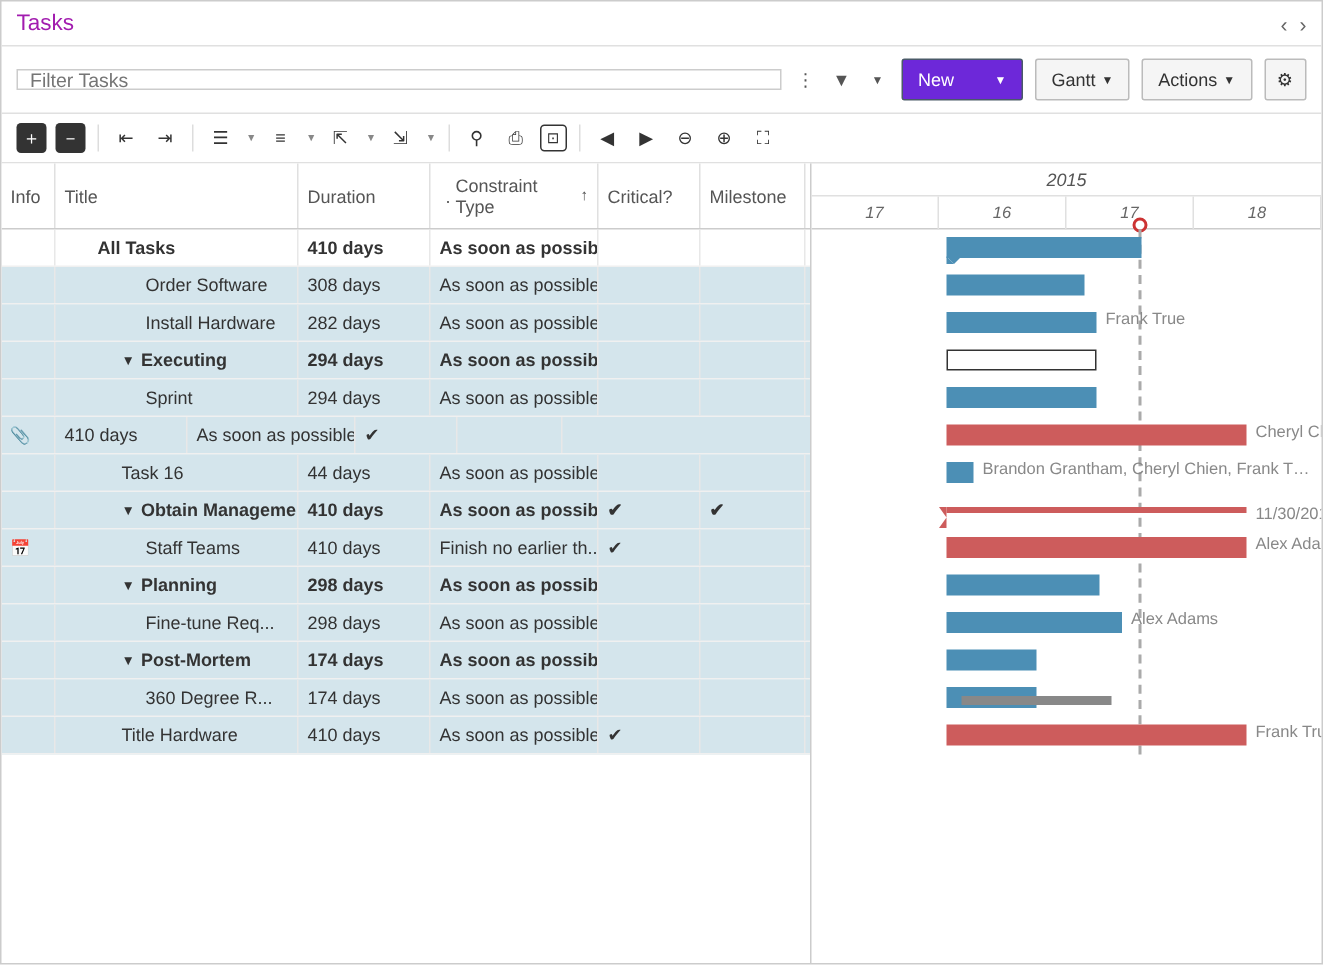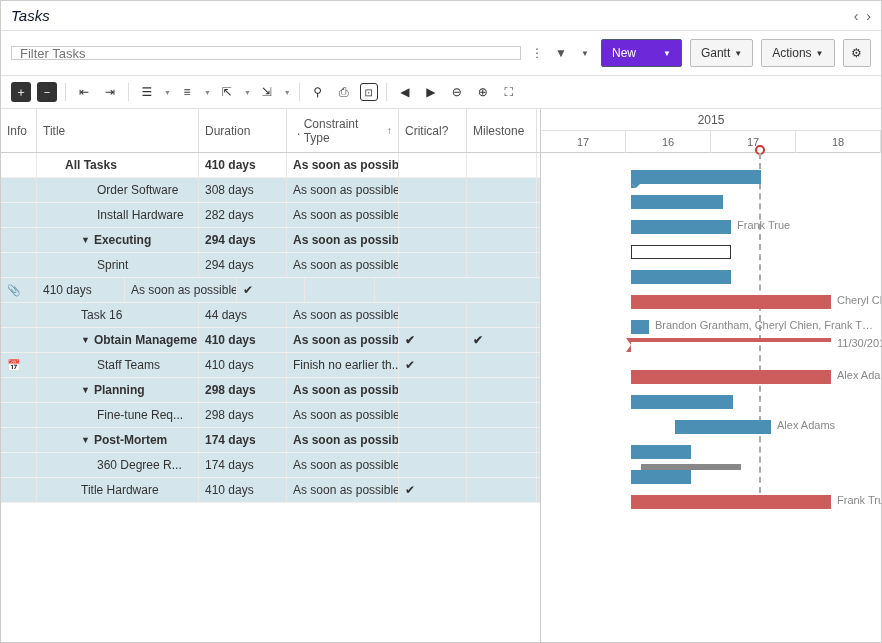--- a/index.html
+++ b/index.html
@@ -1,18 +1,18 @@
 <!DOCTYPE html>
 <html><head>
 <meta charset="utf-8">
 <style>
 * { box-sizing: border-box; margin: 0; padding: 0; }
 body { font-family: -apple-system, BlinkMacSystemFont, "Segoe UI", Arial, sans-serif; font-size: 12px; color: #333; background: #fff; width: 882px; height: 643px; overflow: hidden; border: 1px solid #ccc; }
 .header { display: flex; align-items: center; justify-content: space-between; padding: 6px 10px; border-bottom: 1px solid #e0e0e0; }
-.header-title { font-size: 15px; font-weight: 400; color: #0f172a; font-style: italic; }
+.header-title { font-size: 15px; font-weight: 400; color: #a21caf; }
 .header-nav { display: flex; gap: 8px; color: #666; }
 .header-nav span { cursor: pointer; font-size: 14px; }
 .toolbar-row { display: flex; align-items: center; padding: 8px 10px; gap: 8px; border-bottom: 1px solid #e0e0e0; }
 .filter-input { flex: 1; max-width: 510px; height: 14px; border: 1px solid #ccc; padding: 0 8px; font-size: 13px; color: #999; }
 .tb-icon { width: 16px; height: 16px; display: inline-flex; align-items: center; justify-content: center; color: #555; cursor: pointer; }
 .btn { display: inline-flex; align-items: center; gap: 4px; height: 28px; padding: 0 10px; border: 1px solid #bbb; background: #f5f5f5; cursor: pointer; font-size: 12px; color: #333; border-radius: 2px; }
 .btn.dark { background: #6d28d9; color: #fff; border-color: #4a5a68; gap: 27px; }
 .btn.icon-only { padding: 0; width: 28px; justify-content: center; }
 .caret { font-size: 8px; }
 .icon-row { display: flex; align-items: center; gap: 6px; padding: 6px 10px; border-bottom: 1px solid #e0e0e0; }
@@ -34,27 +34,27 @@
 .rows { flex: 1; overflow-y: auto; }
 .row { display: flex; height: 25px; border-bottom: 1px solid #f0f0f0; }
 .row.alt { background: #d4e5ec; }
 .row.bold td, .row.bold .cell { font-weight: 600; }
 .cell { border-right: 1px solid #e8e8e8; padding: 0 6px; height: 100%; display: flex; align-items: center; font-size: 12px; color: #333; overflow: hidden; white-space: nowrap; text-overflow: ellipsis; }
 .expand { font-size: 9px; margin-right: 4px; cursor: pointer; }
 .indent-1 { padding-left: 28px; }
 .indent-2 { padding-left: 44px; }
 .indent-3 { padding-left: 60px; }
 .check { font-size: 12px; color: #333; }
-.timeline-header { height: 44px; border-bottom: 1px solid #ccc; }
+.timeline-header { height: 44px; border-bottom: 1px solid #ccc; font-style: italic; }
 .year-row { height: 22px; display: flex; align-items: center; justify-content: center; border-bottom: 1px solid #e0e0e0; font-size: 12px; color: #555; }
 .tick-row { height: 22px; display: flex; }
 .tick { flex: 1; border-right: 1px solid #e0e0e0; display: flex; align-items: center; justify-content: center; font-size: 11px; color: #666; }
 .gantt-rows { position: relative; }
 .gantt-row { height: 25px; position: relative; }
-.bar { position: absolute; height: 14px; top: 17px; background: #4c8fb5; }
+.bar { position: absolute; height: 14px; top: 5px; background: #4c8fb5; }
 .bar.red { background: #cd5c5c; }
 .bar.grey { background: #888; }
 .bar.outline { background: transparent; border: 1px solid #333; height: 14px; }
 .bar.summary { background: #4c8fb5; }
 .bar.summary::before, .bar.summary::after { content:''; position:absolute; bottom:-4px; width:0; height:0; border-left:5px solid transparent; border-right:5px solid transparent; border-top:5px solid #4c8fb5; }
 .bar.summary::before { left:0; border-right:0; border-left:5px solid #4c8fb5; border-top:5px solid transparent; }
 .bar-label { position: absolute; left: 100%; margin-left: 6px; top: -1px; font-size: 11px; color: #888; white-space: nowrap; }
 .today-line { position: absolute; top: 0; bottom: 0; width: 0; border-left: 2px dashed #aaa; left: 218px; }
 .today-marker { position: absolute; top: 36px; left: 214px; width: 10px; height: 10px; border: 2px solid #c33; border-radius: 50%; background: #fff; }
 .attach-icon { font-size: 11px; color: #555; }
@@ -338,21 +338,21 @@
         </div>
         <div class="gantt-row">
           <div class="bar red" style="left: 90px; width: 200px;">
             <span class="bar-label">Alex Adams, Fr…</span>
           </div>
         </div>
         <div class="gantt-row">
           <div class="bar " style="left: 90px; width: 102px;"></div>
         </div>
         <div class="gantt-row">
-          <div class="bar " style="left: 90px; width: 96px; margin-left: 44px;">
+          <div class="bar " style="left: 90px; width: 117px;">
             <span class="bar-label">Alex Adams</span>
           </div>
         </div>
         <div class="gantt-row">
           <div class="bar " style="left: 90px; width: 60px;"></div>
         </div>
         <div class="gantt-row">
           <div class="bar " style="left: 90px; width: 60px;"></div>
           <div class="bar grey" style="left: 100px; width: 100px; top: 11px; height: 6px;"></div>
         </div>

